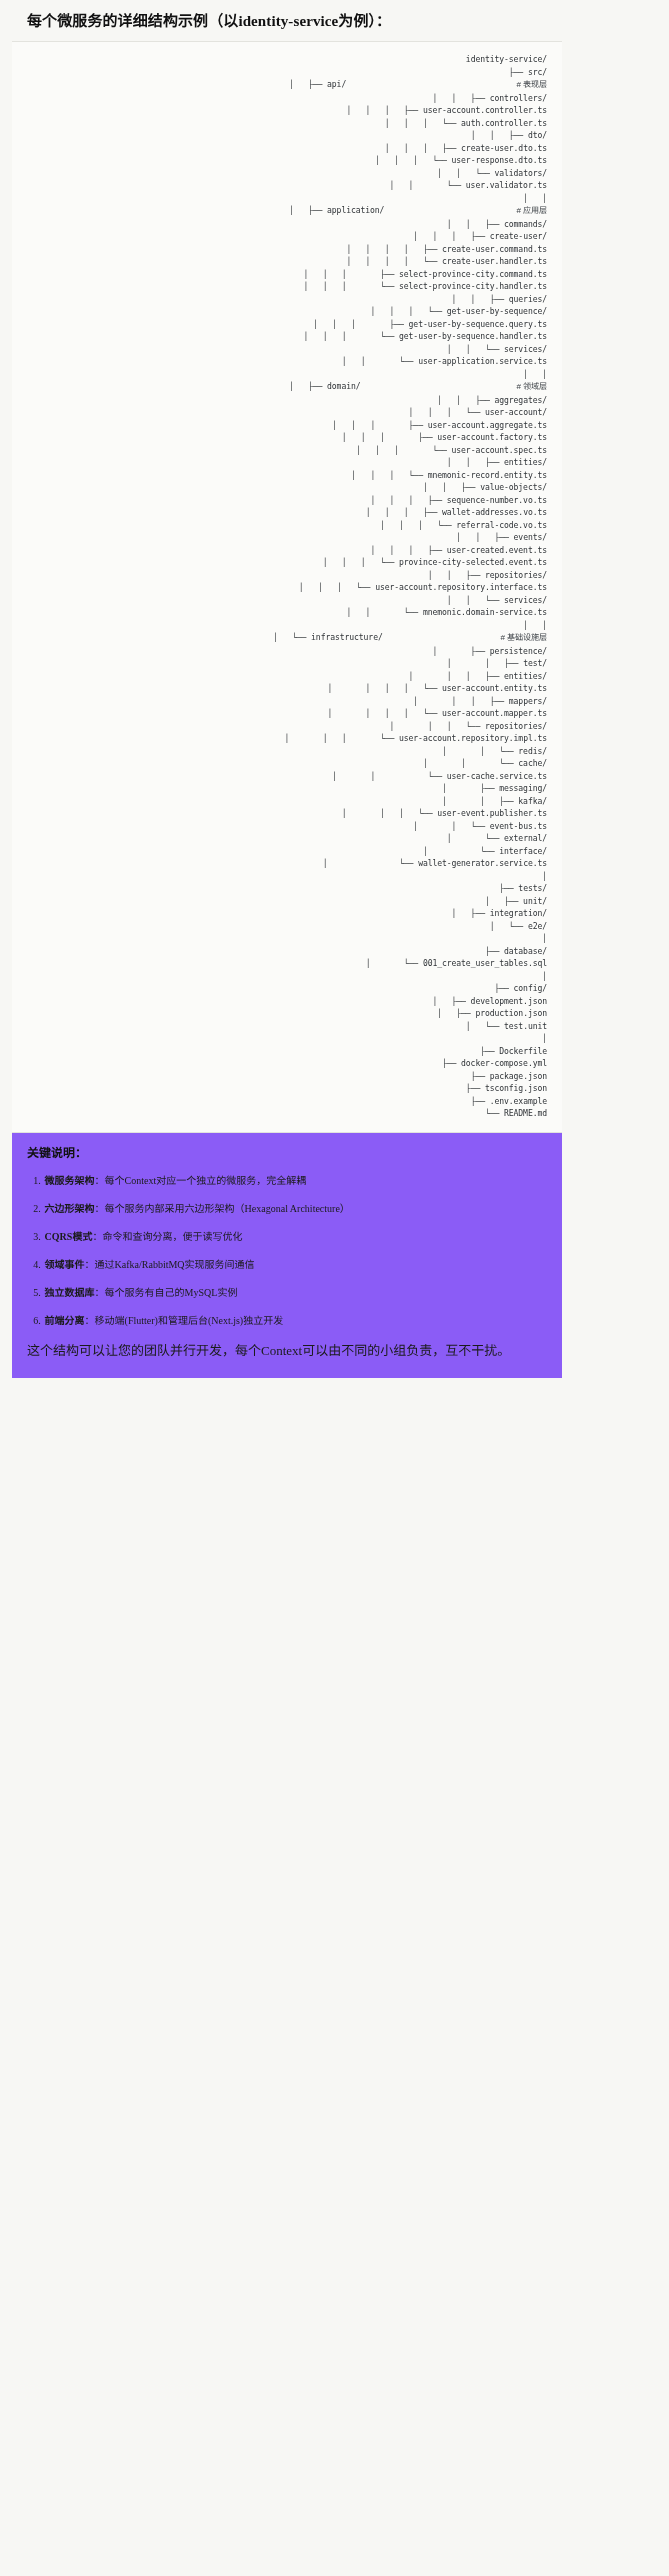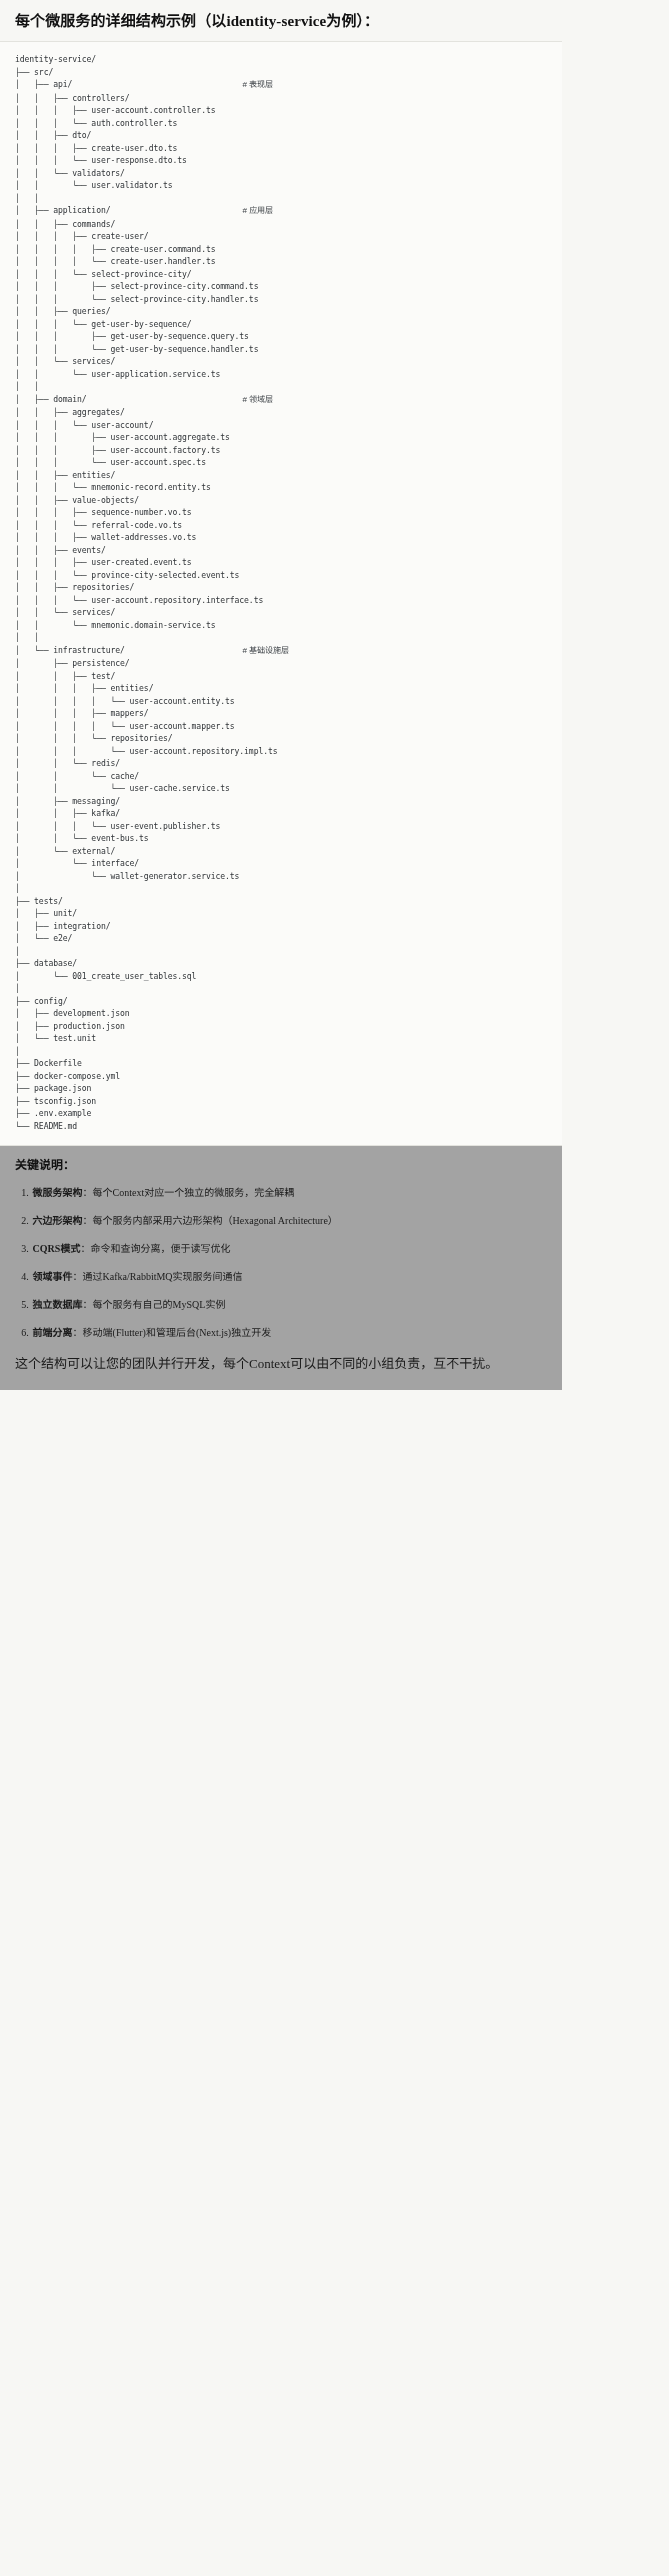--- a/index.html
+++ b/index.html
@@ -11,20 +11,21 @@
   body {
     width: 669px;
     font-family: "Liberation Sans", "DejaVu Sans", sans-serif;
     color: #1b1b1b;
     -webkit-font-smoothing: antialiased;
   }
   .page {
     width: 562px;
     box-sizing: border-box;
     background: #f7f7f4;
+    padding-left: 12px;
   }
 
   
   .doc-title {
     font-family: "Liberation Serif", "DejaVu Serif", serif;
     font-weight: bold;
     font-size: 15px;
     line-height: 1.35;
     color: #111111;
     margin: 0;
@@ -41,36 +42,37 @@
     overflow: hidden;
   }
   .tree {
     font-family: "DejaVu Sans Mono", "Liberation Mono", monospace;
     font-size: 8.1px;
     line-height: 12.5px;
     color: #2f3337;
     white-space: pre;
     margin: 0;
     letter-spacing: -0.1px;
+    text-align: right;
   }
   .tree .row {
     display: block;
     white-space: pre;
     min-height: 12.5px;
   }
   .tree .cmt {
     color: #3a3f44;
     font-family: "Liberation Sans", "DejaVu Sans", sans-serif;
     margin-left: 8px;
   }
 
   
   .notes {
     padding: 12.5px 15px 16.3px 15px;
-    background: #a3a3a3;
+    background: #8b5cf6;
   }
   .notes-title {
     font-family: "Liberation Serif", "DejaVu Serif", serif;
     font-weight: bold;
     font-size: 12px;
     line-height: 1.3;
     margin: 0 0 11.3px 0;
     color: #111111;
   }
   ol.notes-list {
@@ -119,42 +121,41 @@
 </span><span class="row"><span>│   │   │   ├── create-user.dto.ts</span>
 </span><span class="row"><span>│   │   │   └── user-response.dto.ts</span>
 </span><span class="row"><span>│   │   └── validators/</span>
 </span><span class="row"><span>│   │       └── user.validator.ts</span>
 </span><span class="row"><span>│   │</span>
 </span><span class="row"><span>│   ├── application/</span><span>                          </span><span class="cmt"># 应用层</span>
 </span><span class="row"><span>│   │   ├── commands/</span>
 </span><span class="row"><span>│   │   │   ├── create-user/</span>
 </span><span class="row"><span>│   │   │   │   ├── create-user.command.ts</span>
 </span><span class="row"><span>│   │   │   │   └── create-user.handler.ts</span>
-</span><span class="row"><span>│   │   │   └── select-province-city/</span>
 </span><span class="row"><span>│   │   │       ├── select-province-city.command.ts</span>
 </span><span class="row"><span>│   │   │       └── select-province-city.handler.ts</span>
 </span><span class="row"><span>│   │   ├── queries/</span>
 </span><span class="row"><span>│   │   │   └── get-user-by-sequence/</span>
 </span><span class="row"><span>│   │   │       ├── get-user-by-sequence.query.ts</span>
 </span><span class="row"><span>│   │   │       └── get-user-by-sequence.handler.ts</span>
 </span><span class="row"><span>│   │   └── services/</span>
 </span><span class="row"><span>│   │       └── user-application.service.ts</span>
 </span><span class="row"><span>│   │</span>
 </span><span class="row"><span>│   ├── domain/</span><span>                               </span><span class="cmt"># 领域层</span>
 </span><span class="row"><span>│   │   ├── aggregates/</span>
 </span><span class="row"><span>│   │   │   └── user-account/</span>
 </span><span class="row"><span>│   │   │       ├── user-account.aggregate.ts</span>
 </span><span class="row"><span>│   │   │       ├── user-account.factory.ts</span>
 </span><span class="row"><span>│   │   │       └── user-account.spec.ts</span>
 </span><span class="row"><span>│   │   ├── entities/</span>
 </span><span class="row"><span>│   │   │   └── mnemonic-record.entity.ts</span>
 </span><span class="row"><span>│   │   ├── value-objects/</span>
 </span><span class="row"><span>│   │   │   ├── sequence-number.vo.ts</span>
+</span><span class="row"><span>│   │   │   ├── wallet-addresses.vo.ts</span>
 </span><span class="row"><span>│   │   │   └── referral-code.vo.ts</span>
-</span><span class="row"><span>│   │   │   ├── wallet-addresses.vo.ts</span>
 </span><span class="row"><span>│   │   ├── events/</span>
 </span><span class="row"><span>│   │   │   ├── user-created.event.ts</span>
 </span><span class="row"><span>│   │   │   └── province-city-selected.event.ts</span>
 </span><span class="row"><span>│   │   ├── repositories/</span>
 </span><span class="row"><span>│   │   │   └── user-account.repository.interface.ts</span>
 </span><span class="row"><span>│   │   └── services/</span>
 </span><span class="row"><span>│   │       └── mnemonic.domain-service.ts</span>
 </span><span class="row"><span>│   │</span>
 </span><span class="row"><span>│   └── infrastructure/</span><span>                       </span><span class="cmt"># 基础设施层</span>
 </span><span class="row"><span>│       ├── persistence/</span>

